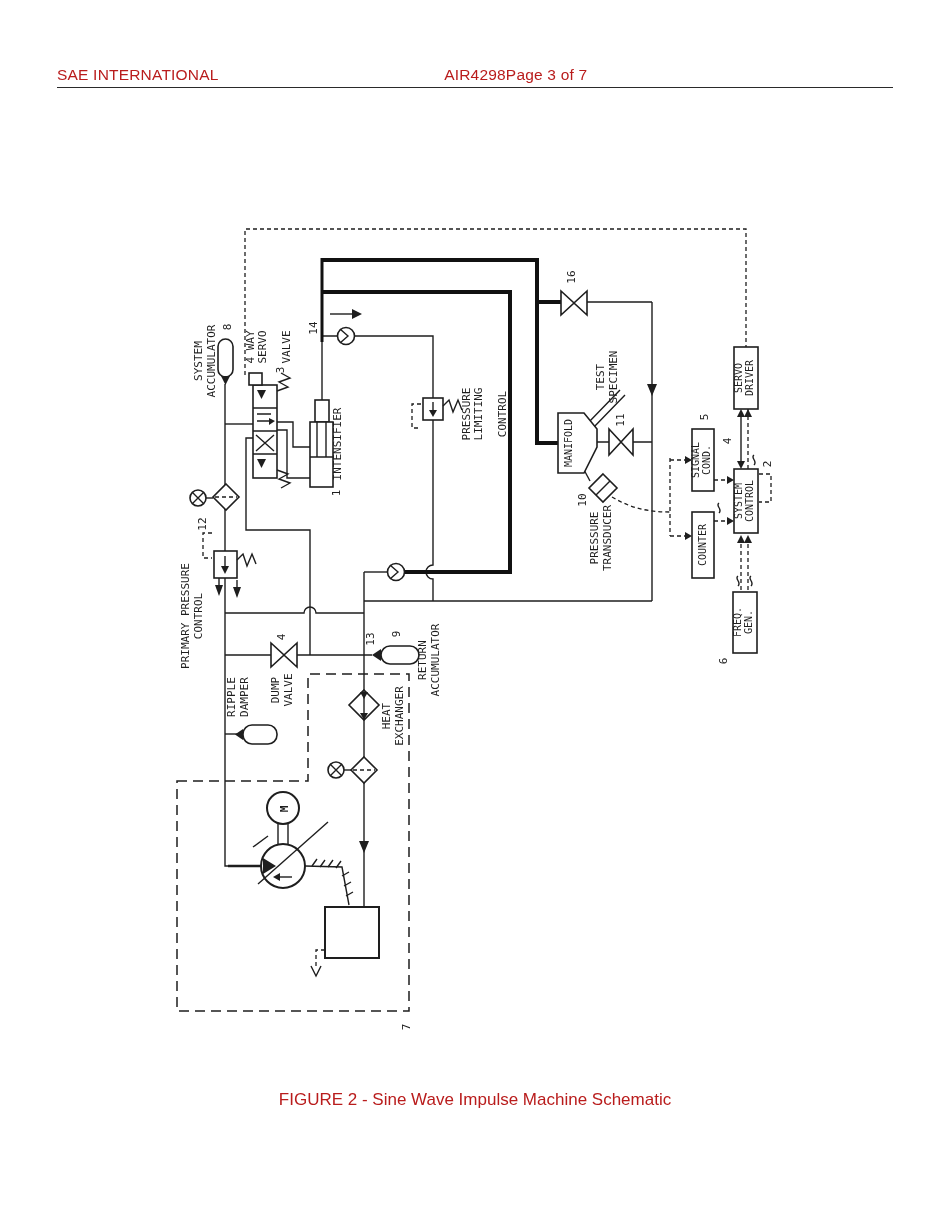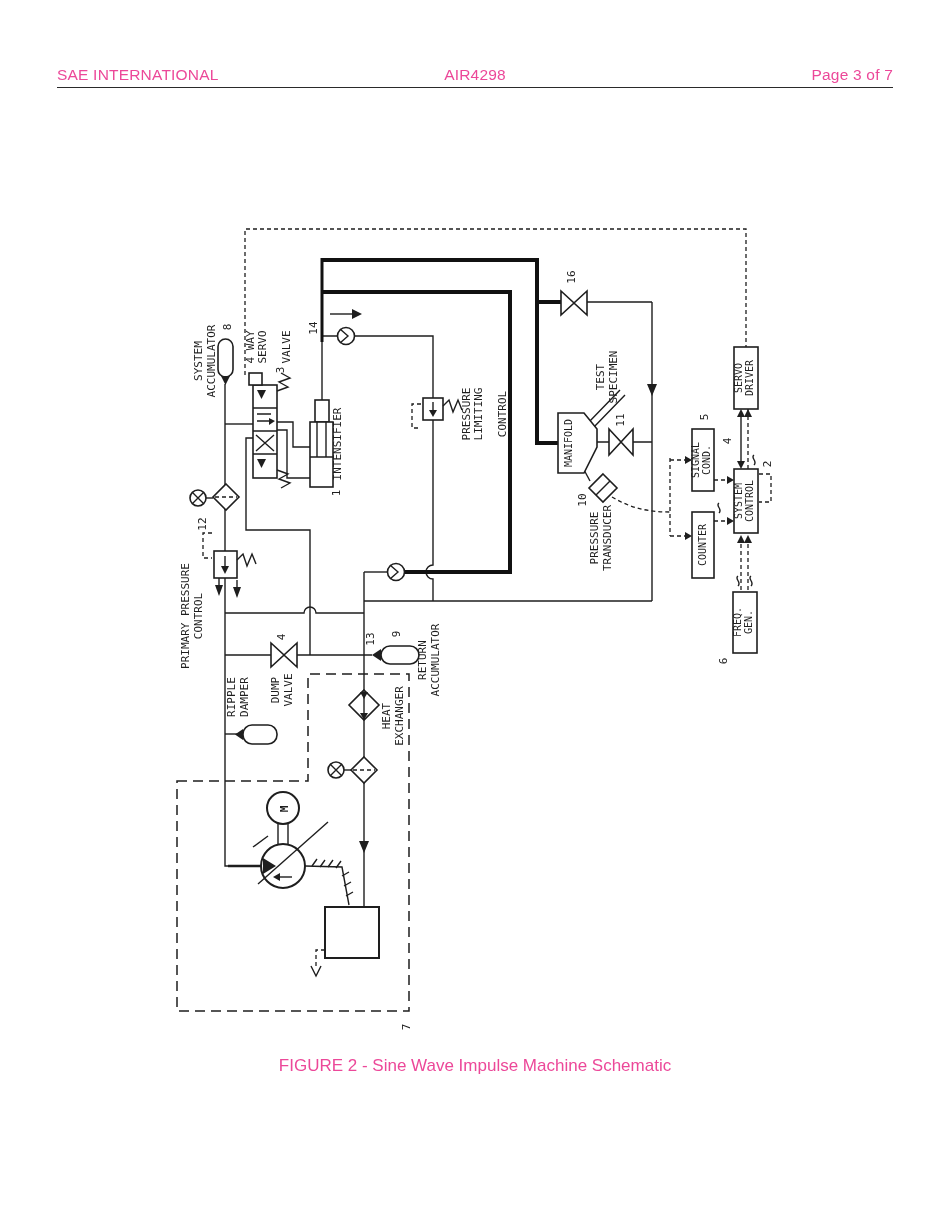--- a/index.html
+++ b/index.html
@@ -1,23 +1,23 @@
 <!DOCTYPE html>
 <html><head>
 <meta charset="utf-8">
 <style>
   html,body{margin:0;padding:0;background:#ffffff;}
   .page{position:relative;width:950px;height:1230px;background:#ffffff;overflow:hidden;
-        font-family:"Liberation Sans",sans-serif;color:#ec4899;}
+        font-family:"Liberation Sans",sans-serif;color:#b91c1c;}
   .hdr{position:absolute;top:66px;left:57px;right:57px;display:grid;
        grid-template-columns:1fr auto 1fr;font-size:15.5px;letter-spacing:.2px;}
   .hdr .c{text-align:left;}
-  .hdr .r{text-align:right;}
+  .hdr .r{}
   .rule{position:absolute;top:87px;left:57px;right:57px;border-top:1.5px solid #2a2a2a;}
-  .caption{position:absolute;top:1056px;left:0;width:100%;text-align:center;font-size:17px;}
+  .caption{position:absolute;top:1090px;left:0;width:100%;text-align:center;font-size:17px;}
   svg{position:absolute;left:0;top:0;}
   svg text{font-family:"DejaVu Sans Mono",monospace;font-size:11px;fill:#1e1e1e;}
   svg .sm{font-size:10px;}
   .ln{stroke:#1e1e1e;stroke-width:1.4;fill:none;}
   .ln2{stroke:#1e1e1e;stroke-width:2.4;fill:none;}
   .bold{stroke:#111;stroke-width:4;fill:none;}
   .sym{stroke:#1e1e1e;stroke-width:1.6;fill:#ffffff;}
   .symn{stroke:#1e1e1e;stroke-width:1.6;fill:none;}
   .dash{stroke:#1e1e1e;stroke-width:1.3;fill:none;stroke-dasharray:4 3;}
   .dashbig{stroke:#1e1e1e;stroke-width:1.5;fill:none;stroke-dasharray:10 6;}

